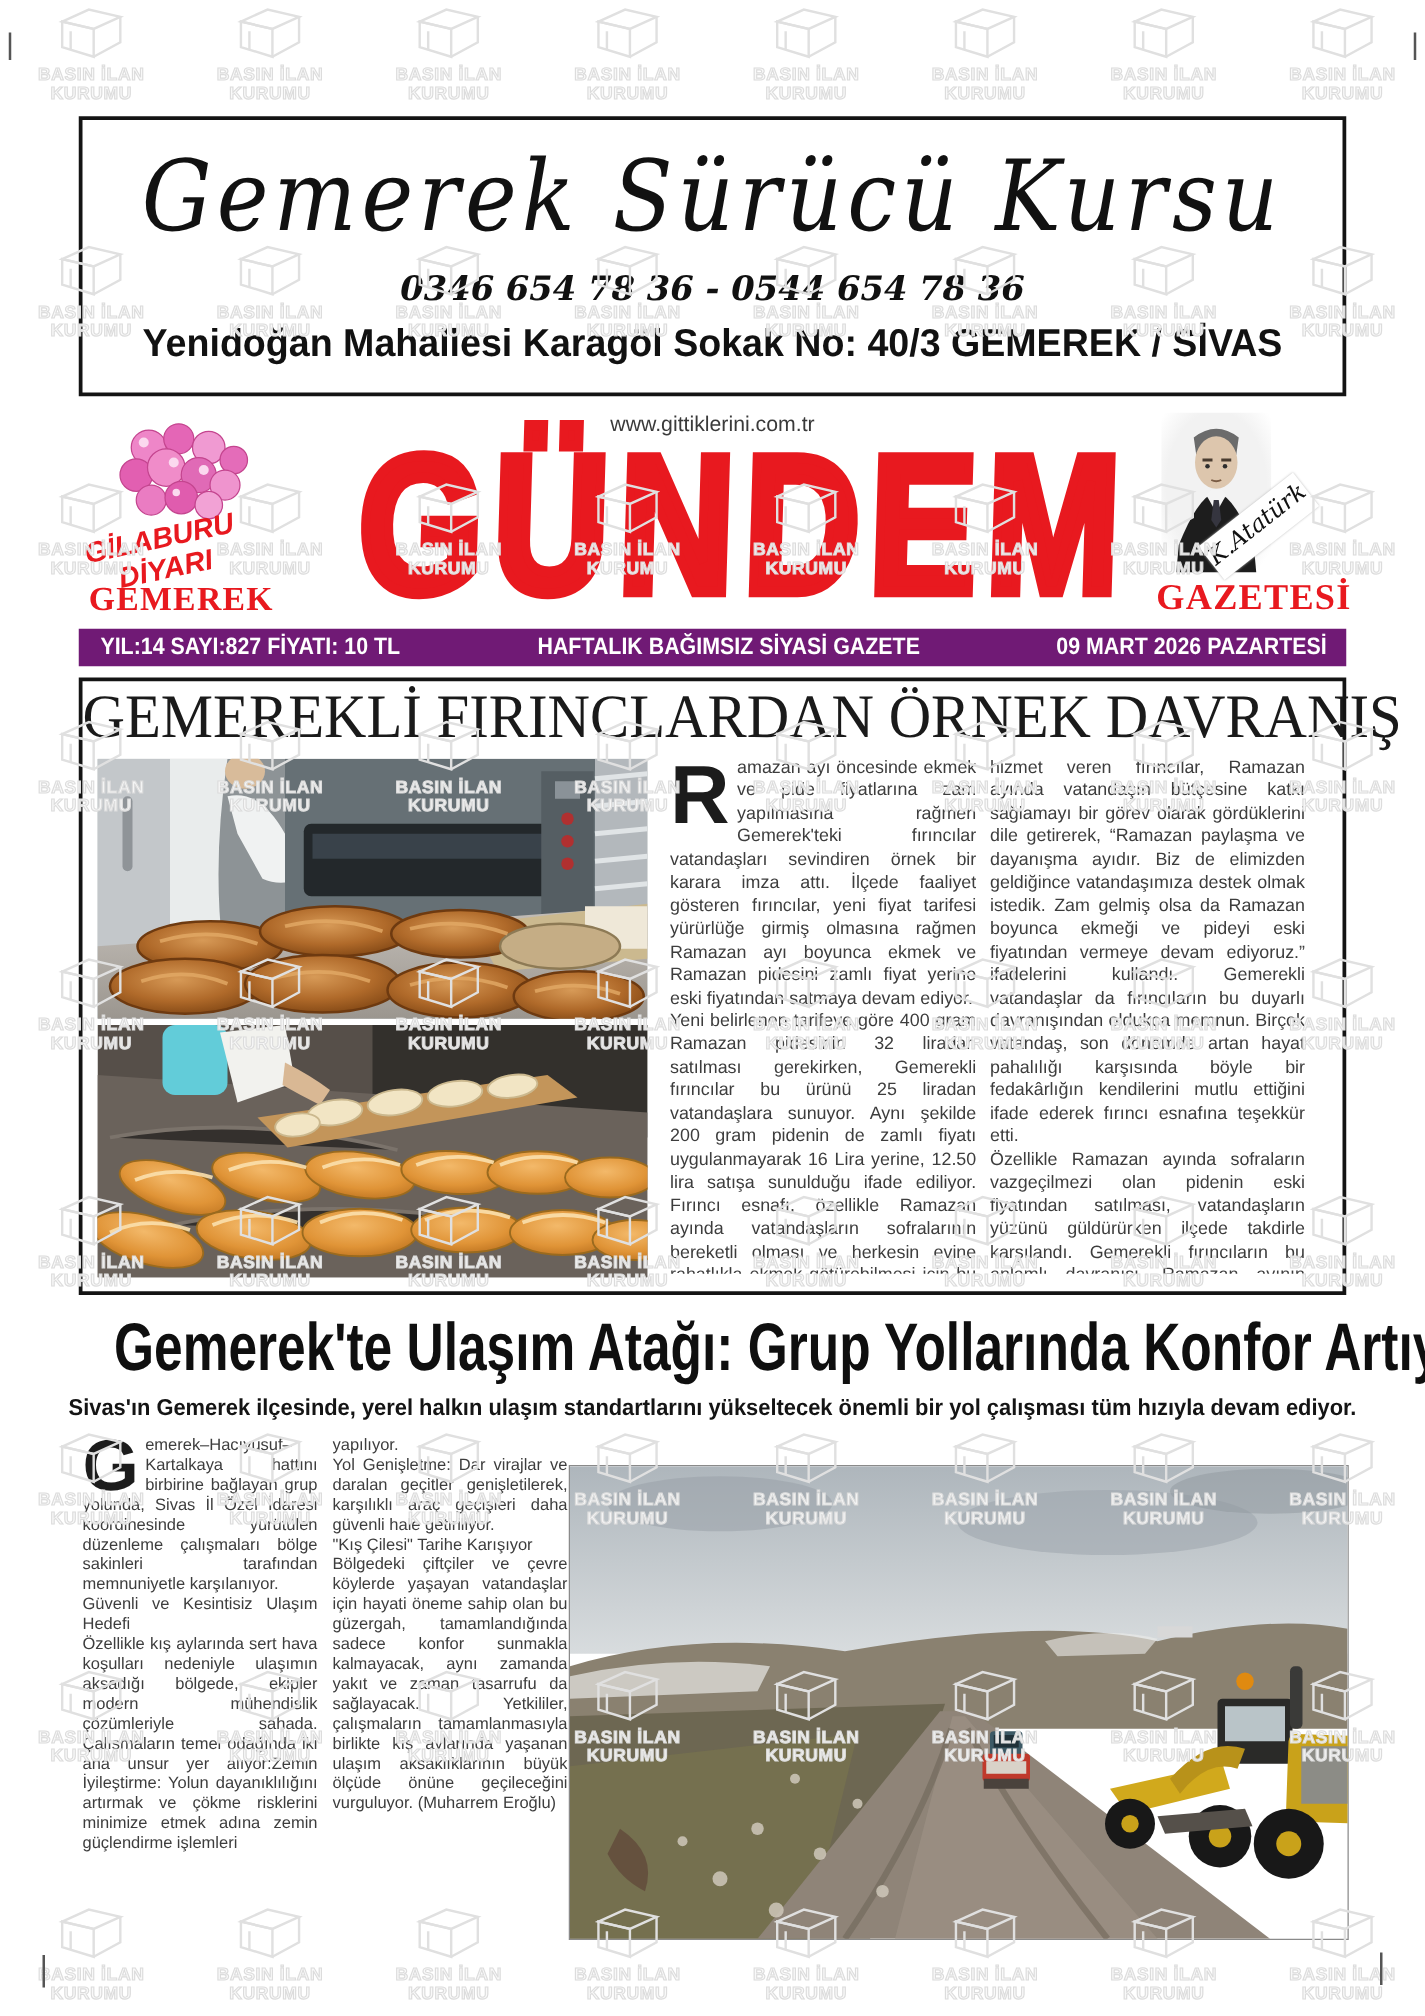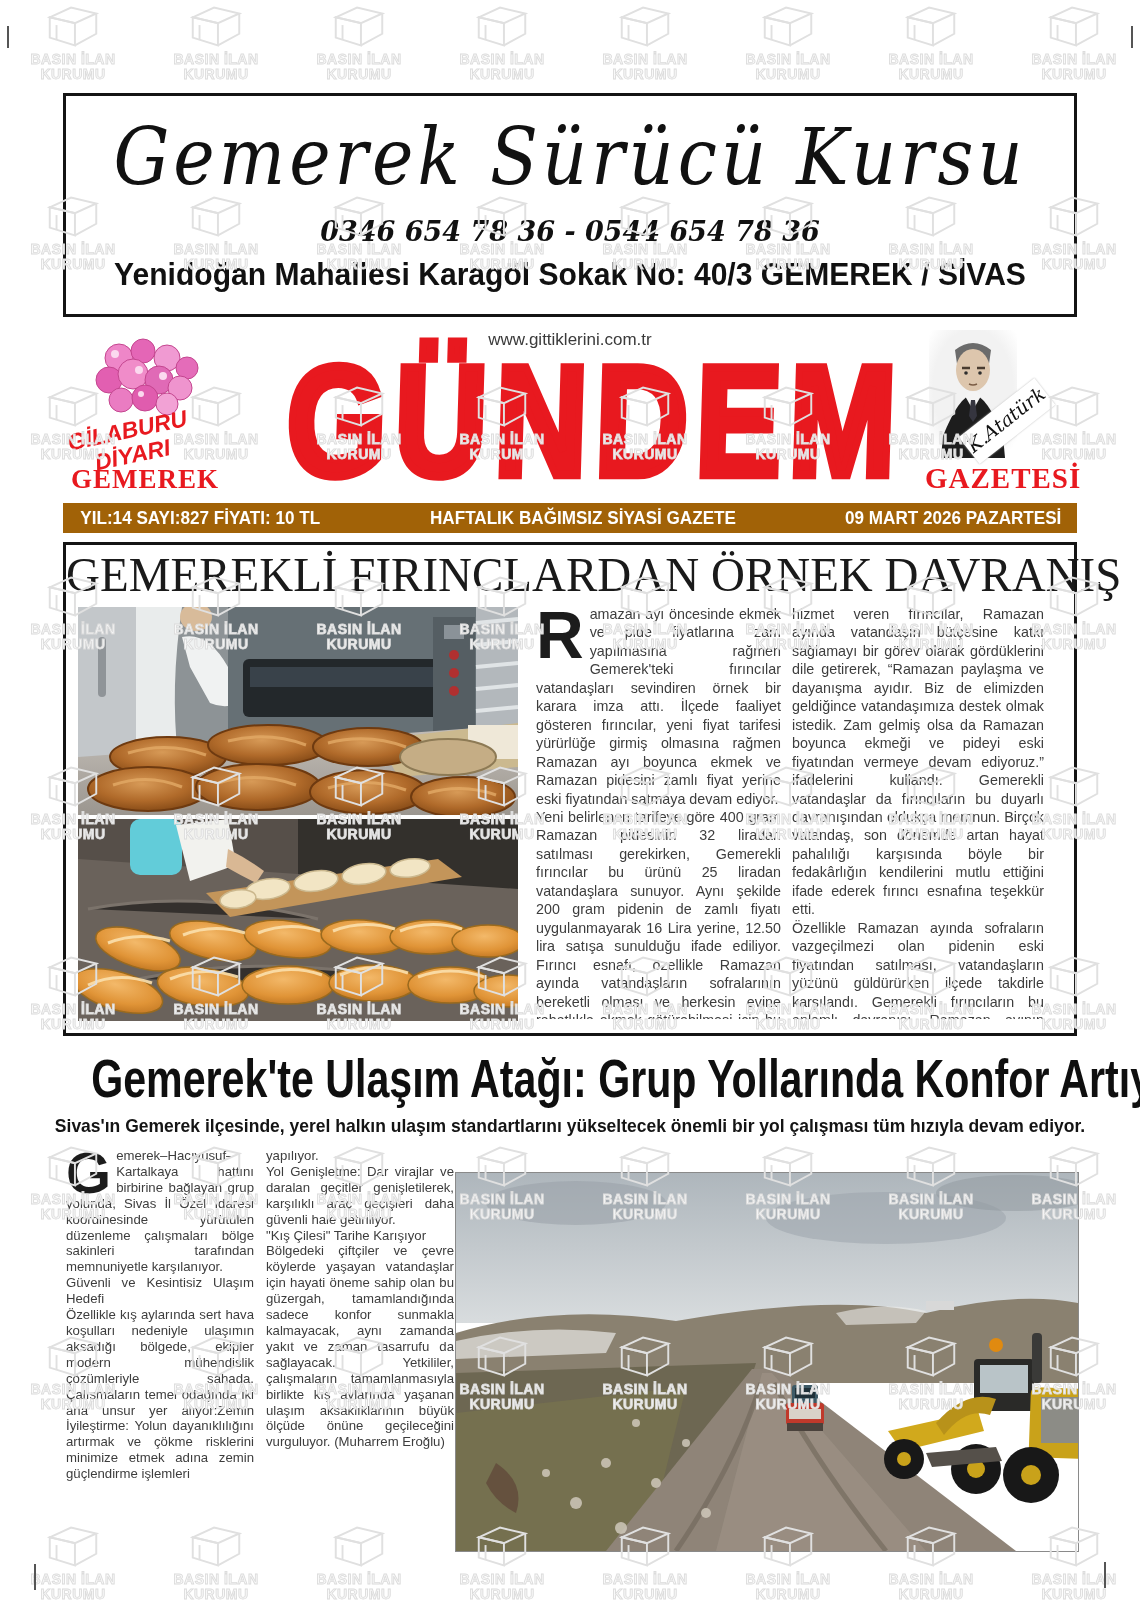--- a/index.html
+++ b/index.html
@@ -31,21 +31,21 @@
   #city{position:absolute;left:8px;top:142px;width:130px;text-align:center;color:#e8191f;
         font-family:"Liberation Serif",serif;font-weight:bold;font-size:27px;letter-spacing:1px;}
   #gazetesi{position:absolute;right:2px;top:140px;width:150px;text-align:center;color:#e8191f;
         font-family:"Liberation Serif",serif;font-weight:bold;font-size:29px;letter-spacing:1px;}
   #berries{position:absolute;left:18px;top:14px;}
   #ataturk{position:absolute;right:60px;top:8px;}
   #signature{position:absolute;right:22px;top:82px;width:96px;height:34px;background:#fff;
              transform:rotate(-38deg);text-align:center;font-family:"DejaVu Serif",serif;
              font-style:italic;font-size:19px;color:#111;line-height:30px;box-shadow:0 0 2px #bbb;}
   
-  #info-bar{position:absolute;left:63px;top:503px;width:1014px;height:30px;background:#a16207;
+  #info-bar{position:absolute;left:63px;top:503px;width:1014px;height:30px;background:#701a75;
             color:#fff;display:flex;align-items:center;justify-content:space-between;z-index:5;}
   #info-bar span{font-weight:bold;font-size:19px;transform:scaleX(.9);white-space:nowrap;}
   #info-bar .l{margin-left:4px;} #info-bar .r{margin-right:4px;}
   
   #art1{position:absolute;left:63px;top:542px;width:1008px;height:488px;border:3px solid #141414;background:#fff;}
   #art1-headline{position:absolute;left:0;right:0;top:2px;text-align:center;
                  font-family:"Liberation Serif",serif;font-size:47px;color:#1a1a1a;
                  transform:scaleY(1.05);letter-spacing:0px;white-space:nowrap;}
   #art1-photos{position:absolute;left:12px;top:62px;width:440px;height:410px;}
   .body-text{white-space:pre-line;text-align:justify;color:#3d3d3d;}

